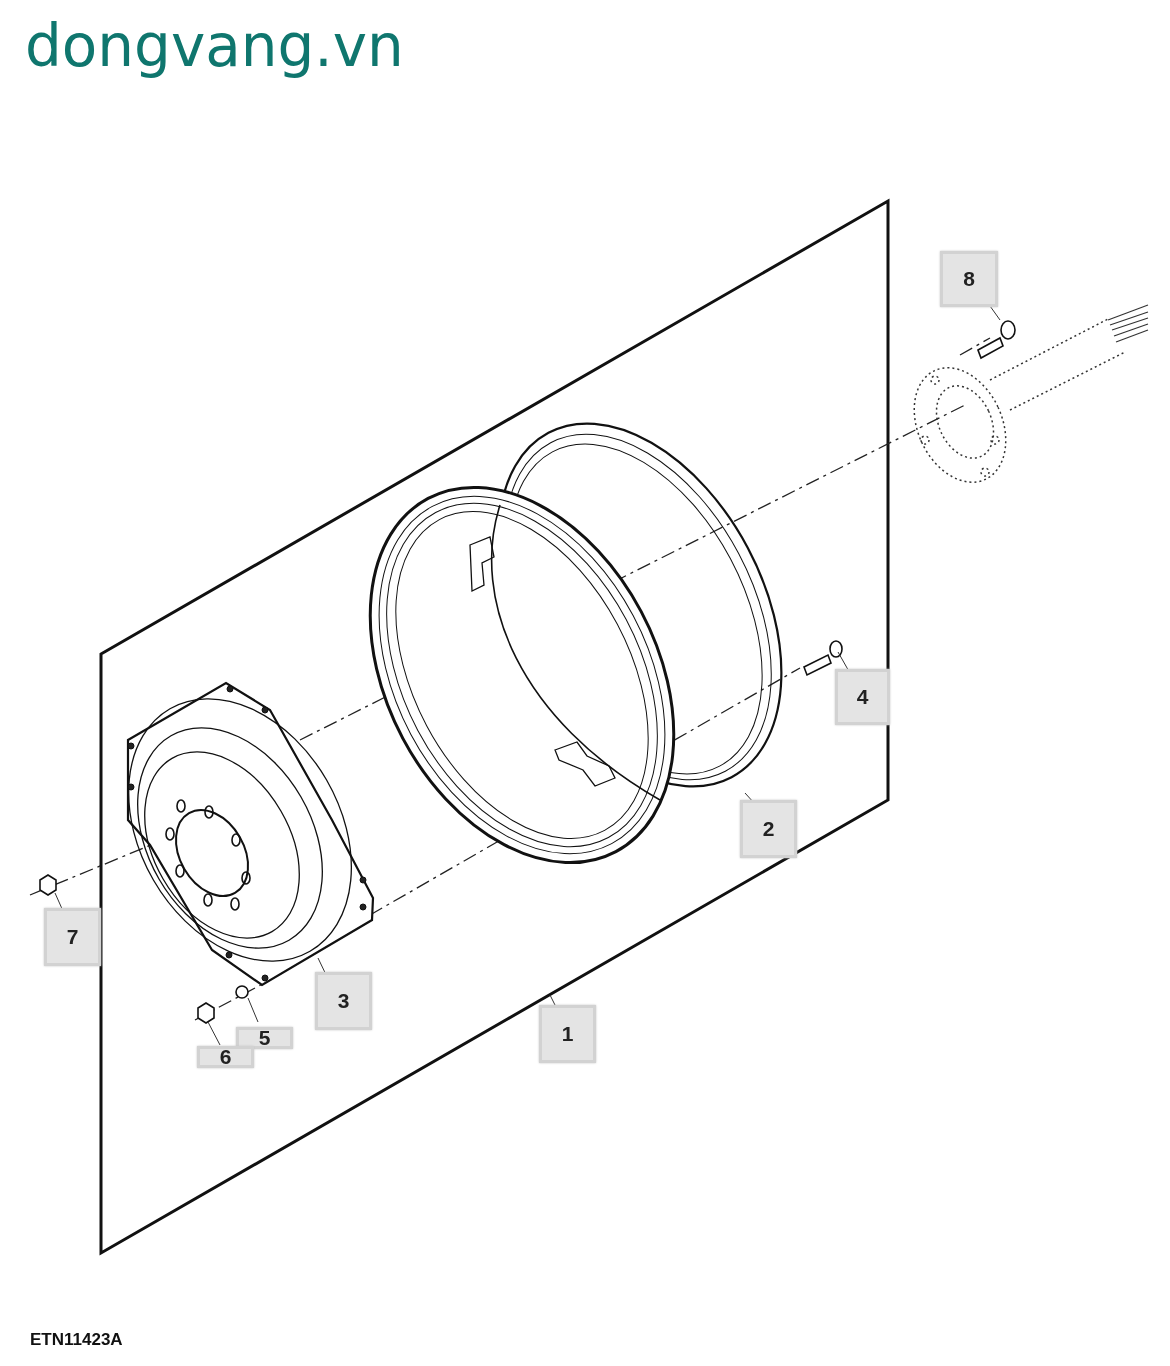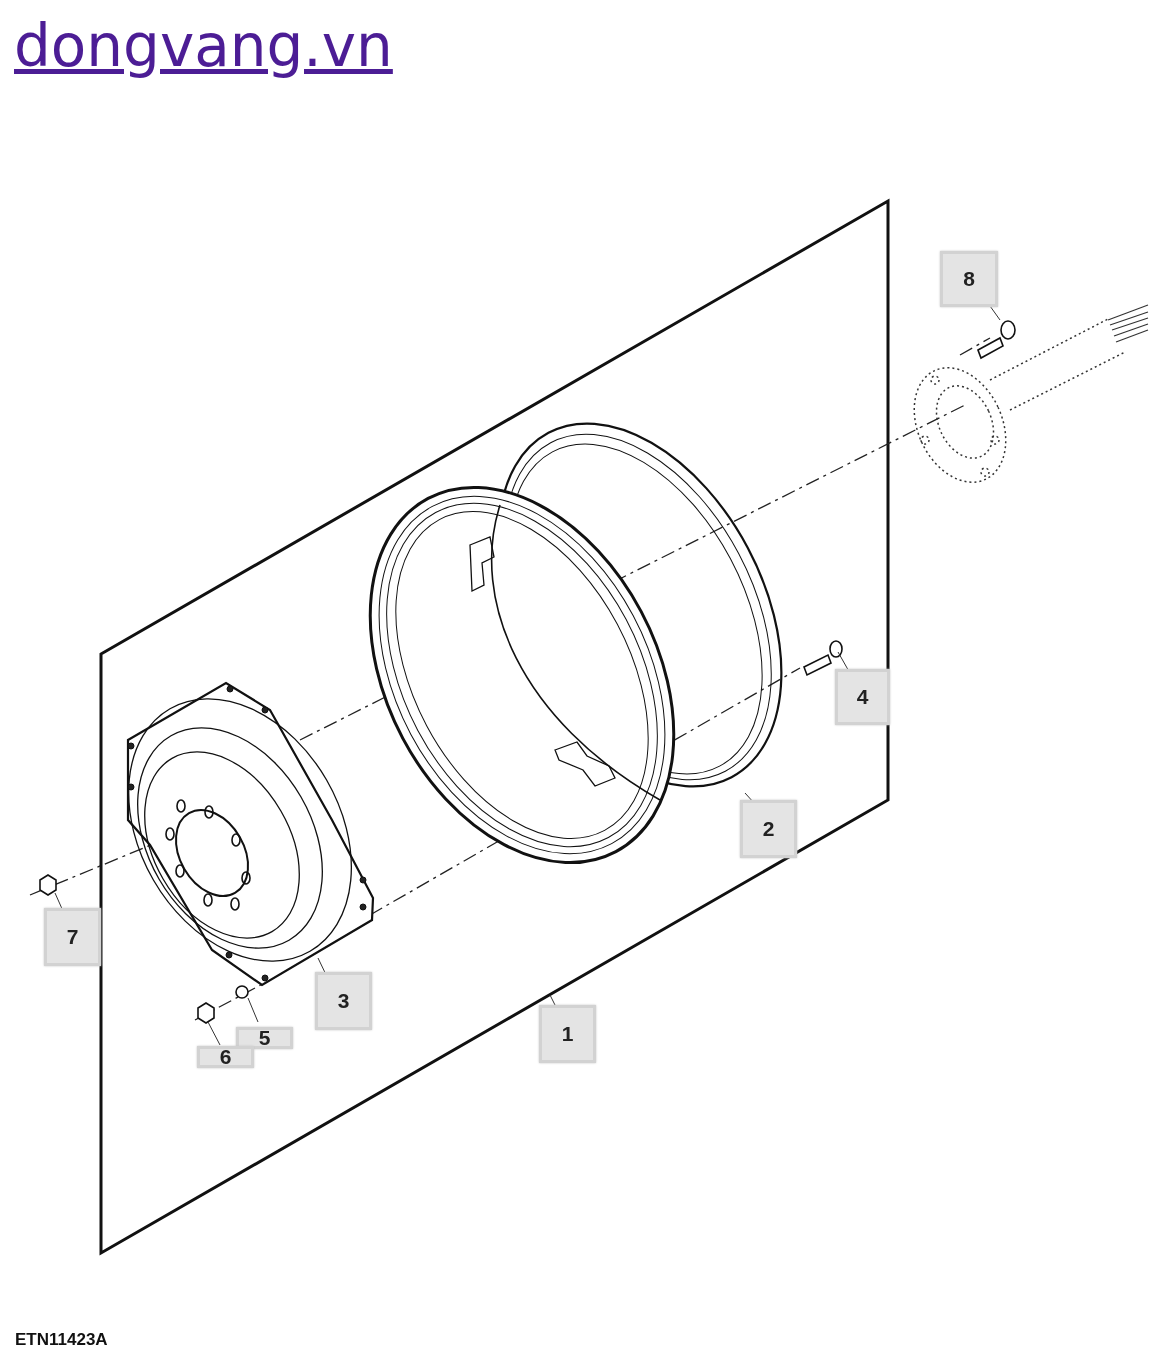--- a/index.html
+++ b/index.html
@@ -1,18 +1,18 @@
 <!DOCTYPE html>
 <html><head>
 <meta charset="utf-8">
 <style>
   html, body { margin:0; padding:0; background:#ffffff; }
   body { width:1170px; height:1366px; position:relative; overflow:hidden; font-family:"Liberation Sans", sans-serif; }
-  .watermark { position:absolute; left:14px; top:6px; font-family:"DejaVu Sans", sans-serif; font-size:58px; color:#4c1d95; letter-spacing:0px; line-height:80px;text-decoration:underline; }
-  .figure-id { position:absolute; left:15px; top:1330px; font-family:"Liberation Sans", sans-serif; font-weight:bold; font-size:17px; color:#111; }
+  .watermark { position:absolute; left:25px; top:6px; font-family:"DejaVu Sans", sans-serif; font-size:58px; color:#0f766e; letter-spacing:0px; line-height:80px; }
+  .figure-id { position:absolute; left:30px; top:1330px; font-family:"Liberation Sans", sans-serif; font-weight:bold; font-size:17px; color:#111; }
   svg.diagram { position:absolute; left:0; top:0; }
   .callout { position:absolute; background:#e4e4e4; border:3px solid #d2d2d2; box-shadow:0 0 2px #c8c8c8; display:flex; align-items:center; justify-content:center; font-family:"Liberation Sans", sans-serif; font-weight:bold; font-size:21px; color:#222; box-sizing:border-box; }
 </style>
 </head>
 <body>
 
 <div class="watermark">dongvang.vn</div>
 
 <svg class="diagram" width="1170" height="1366" viewBox="0 0 1170 1366" xmlns="http://www.w3.org/2000/svg">
 

